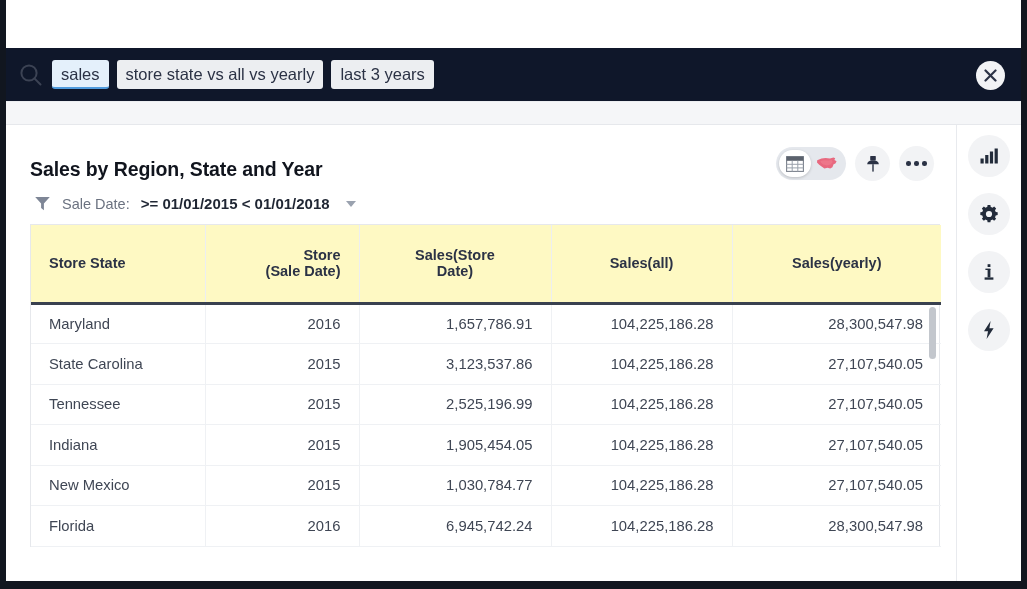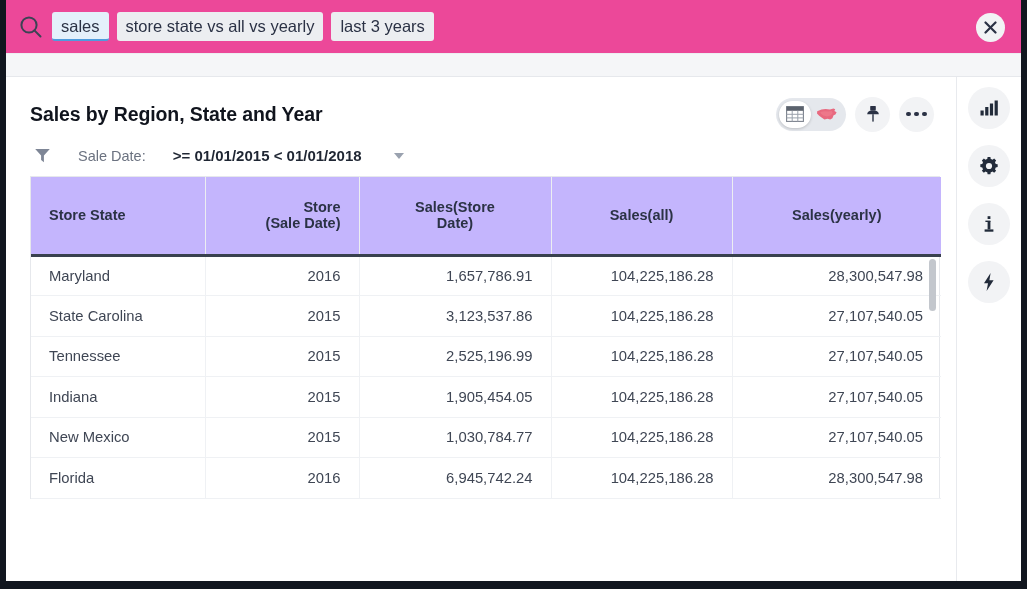--- a/index.html
+++ b/index.html
@@ -17,24 +17,25 @@
     border-left: 6px solid #11161f;
     border-right: 6px solid #11161f;
     border-bottom: 8px solid #11161f;
     overflow: hidden;
   }
 
   
   .searchbar {
     position: relative;
     height: 53px;
-    background: #ec4899;
+    background: #0f172a;
     display: flex;
     align-items: center;
     padding: 0 8px 0 10px;
+    margin-top: 48px;
   }
   .search-icon { width: 30px; height: 30px; flex: 0 0 auto; margin-right: 6px; }
   .search-icon svg { display: block; }
   .chips { display: flex; align-items: center; gap: 8px; }
   .chip {
     font-size: 16.5px;
     color: #2b3245;
     padding: 4px 9px 5px 9px;
     border-radius: 3px;
     background: #eceef1;
@@ -83,21 +84,21 @@
   .rail-btn {
     width: 42px; height: 42px; border-radius: 50%;
     background: #f2f3f5;
     display: flex; align-items: center; justify-content: center;
     cursor: pointer;
   }
   .rail-btn svg { display: block; }
 
   
   .title-row {
-    display: flex; align-items: center;
+    display: flex; align-items: flex-end;
     padding: 18px 22px 0 24px;
     height: 56px;
   }
   .viz-title {
     font-size: 19.5px;
     font-weight: bold;
     color: #10141d;
     letter-spacing: -0.1px;
   }
   .title-actions { margin-left: auto; display: flex; align-items: center; gap: 9px; }
@@ -121,21 +122,21 @@
     display: flex; align-items: center; justify-content: center;
     cursor: pointer;
   }
   .dots { display: flex; gap: 3.5px; }
   .dots i { width: 4.5px; height: 4.5px; border-radius: 50%; background: #2b3245; display:block; }
 
   
   .filter-row {
     display: flex; align-items: center;
     padding: 14px 0 12px 28px;
-    gap: 24px;
+    gap: 8px;
   }
   .funnel { width: 17px; height: 17px; }
   .filter-label { font-size: 14.5px; color: #6b7280; margin-left: 3px; }
   .filter-value { font-size: 15px; font-weight: bold; color: #1f2633; margin-left: 3px; }
   .caret {
     width: 0; height: 0; margin-left: 8px;
     border-left: 5px solid transparent;
     border-right: 5px solid transparent;
     border-top: 6px solid #9aa2af;
   }
@@ -151,21 +152,21 @@
   }
   table { border-collapse: collapse; width: 910px; table-layout: fixed; }
   thead th {
     font-size: 14.5px;
     font-weight: bold;
     color: #2b3245;
     padding: 16px 18px;
     height: 78px;
     vertical-align: middle;
     border-right: 1px solid #eceef1;
-    background: #c4b5fd;
+    background: #fef9c3;
   }
   thead th:last-child { border-right: none; }
   thead tr { border-bottom: 3px solid #39414f; }
   th.c-state  { width: 174px; text-align: left; }
   th.c-year   { width: 154px; text-align: right; }
   th.c-store  { width: 192px; }
   th.c-all    { width: 181px; text-align: center; }
   th.c-yearly { width: 209px; text-align: center; }
   tbody td {
     font-size: 14.8px;

